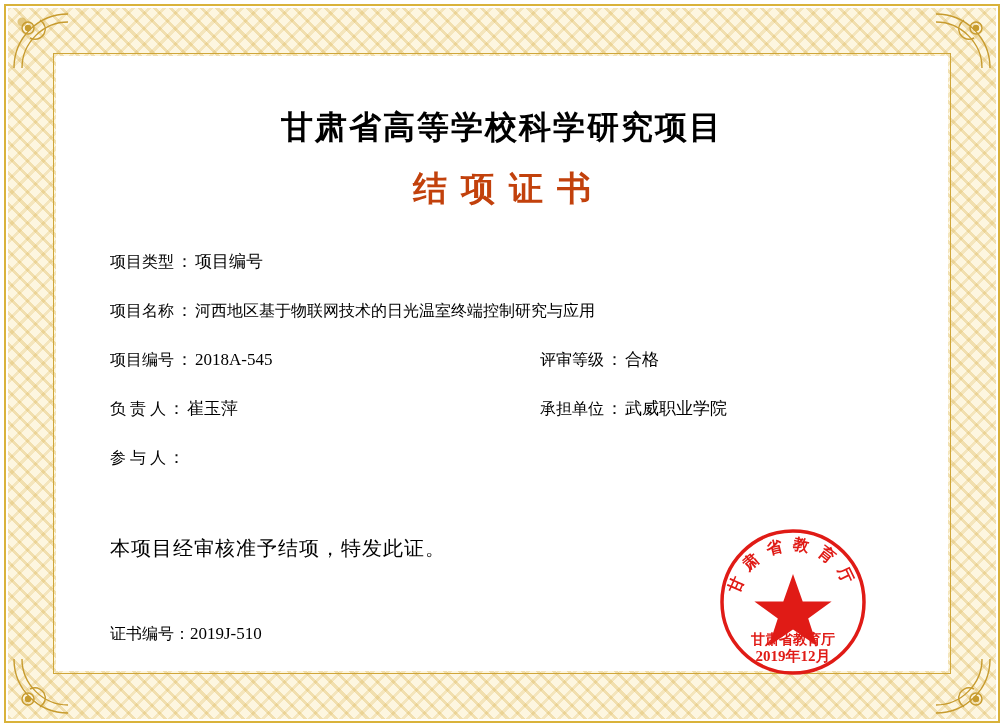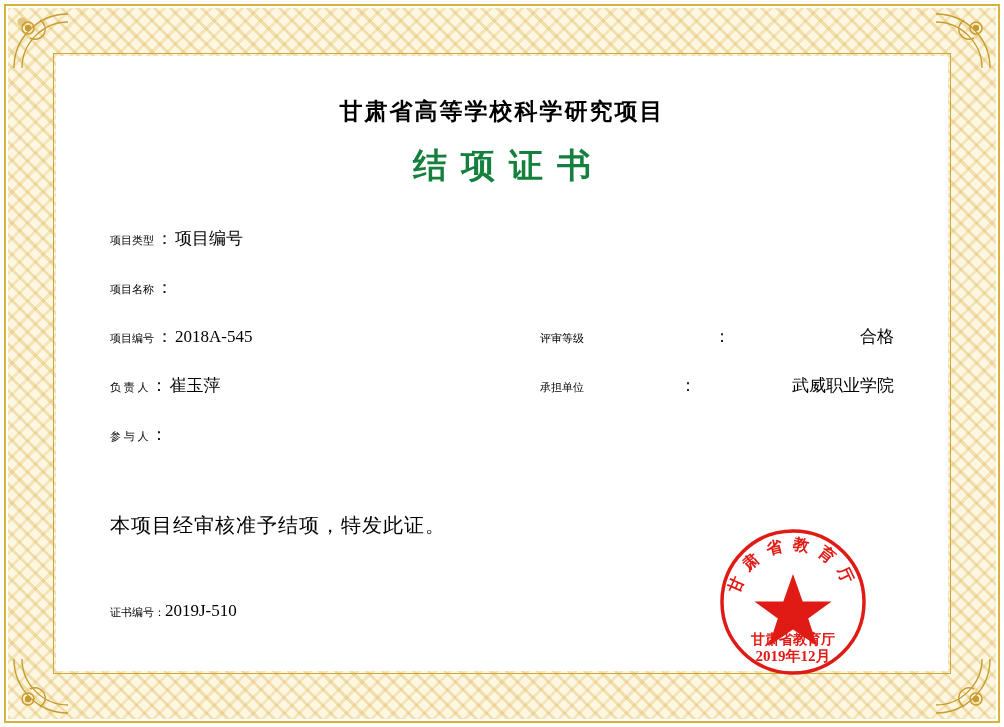--- a/index.html
+++ b/index.html
@@ -75,58 +75,58 @@
     left: 58px;
     top: 58px;
     width: 888px;
     height: 611px;
     box-sizing: border-box;
     padding: 18px 52px 0 52px;
   }
 
   .title-main {
     text-align: center;
-    font-size: 23px;
+    font-size: 32px;
     font-weight: bold;
     letter-spacing: 2px;
     color: #000;
-    margin-top: 20px;
+    margin-top: 30px;
     font-family: "Liberation Serif", "DejaVu Serif", serif;
   }
   .title-sub {
     text-align: center;
     font-size: 34px;
     font-weight: bold;
     letter-spacing: 14px;
-    color: #15803d;
+    color: #c2410c;
     margin-top: 16px;
     padding-left: 14px;
   }
 
   .fields {
     margin-top: 38px;
   }
   .field-row {
     display: flex;
     align-items: baseline;
     margin-bottom: 26px;
     font-size: 17px;
     color: #111;
   }
   .field-row.two-col .col {
     display: flex;
     align-items: baseline;
   }
   .field-row.two-col .col-left { width: 430px; }
-  .field-row.two-col .col-right { flex: 1; justify-content: space-between; }
+  .field-row.two-col .col-right { flex: 1; }
 
   .f-label {
     white-space: pre;
     color: #000;
-    font-size: 11px;
+    font-size: 16px;
   }
   .f-colon { padding: 0 2px; }
   .f-value {
     color: #000;
     font-size: 17px;
   }
   .f-value.sm { font-size: 16px; }
 
   .statement {
     margin-top: 66px;
@@ -217,20 +217,21 @@
 
       <div class="field-row">
         <span class="f-label">项目类型</span>
         <span class="f-colon">：</span>
         <span class="f-value">项目编号</span>
       </div>
 
       <div class="field-row">
         <span class="f-label">项目名称</span>
         <span class="f-colon">：</span>
+        <span class="f-value sm">河西地区基于物联网技术的日光温室终端控制研究与应用</span>
       </div>
 
       <div class="field-row two-col">
         <span class="col col-left">
           <span class="f-label">项目编号</span>
           <span class="f-colon">：</span>
           <span class="f-value">2018A-545</span>
         </span>
         <span class="col col-right">
           <span class="f-label">评审等级</span>

